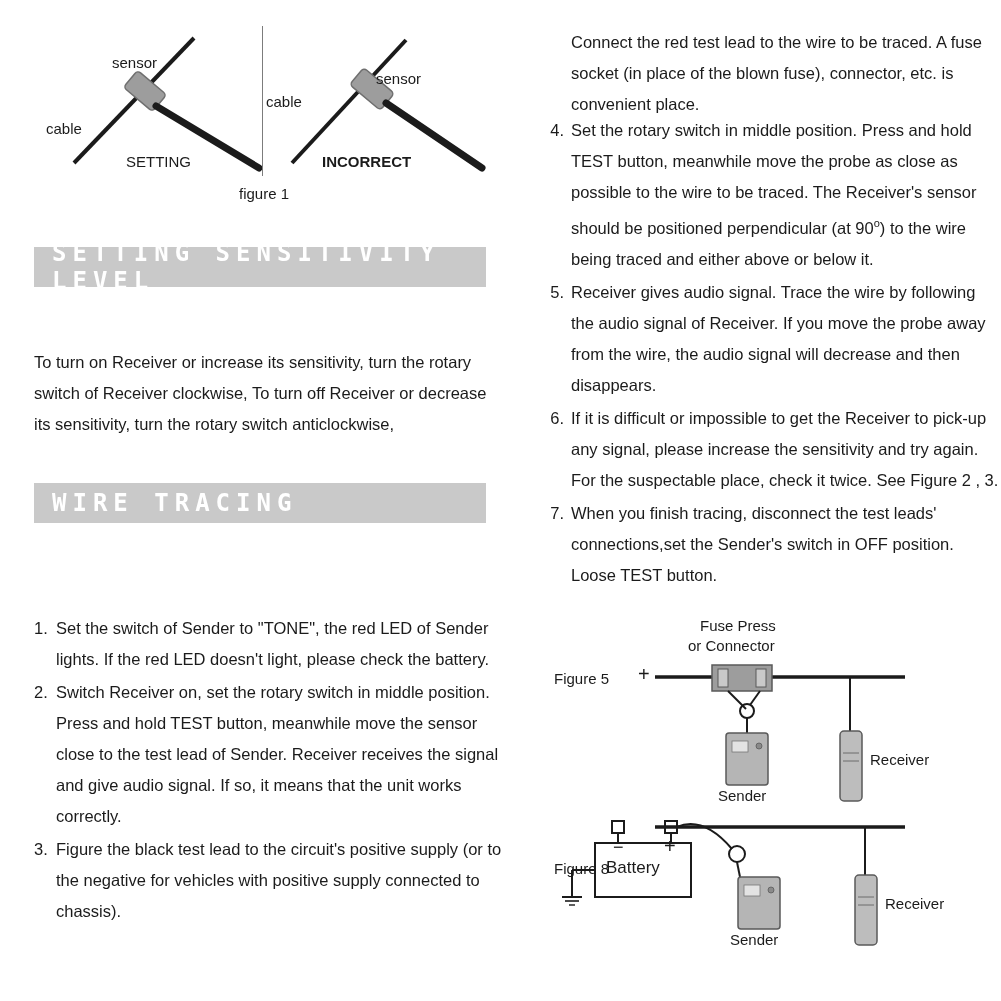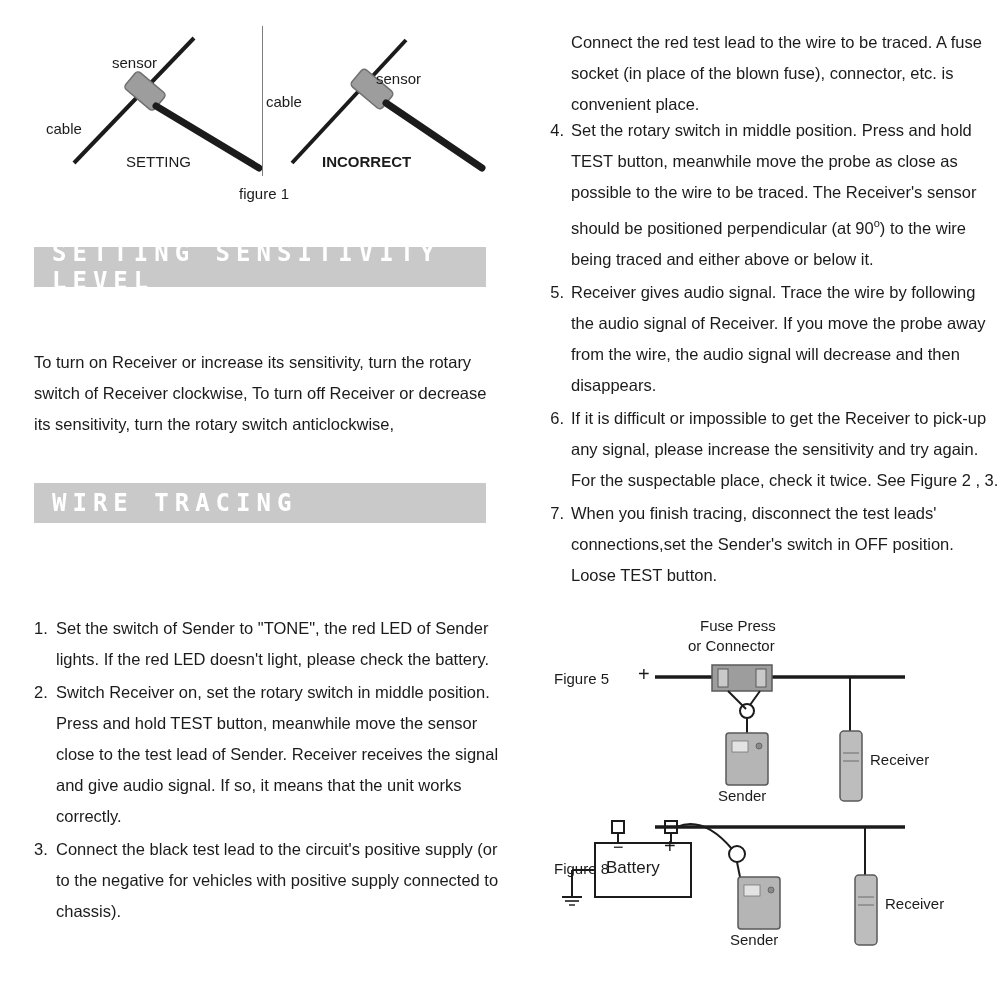--- a/index.html
+++ b/index.html
@@ -193,21 +193,21 @@
       <div class="li">
         <span class="num">1.</span>
         <span class="txt">Set the switch of Sender to "TONE", the red LED of Sender lights. If the red LED doesn't light, please check the battery.</span>
       </div>
       <div class="li">
         <span class="num">2.</span>
         <span class="txt">Switch Receiver on, set the rotary switch in middle position. Press and hold TEST button, meanwhile move the sensor close to the test lead of Sender.  Receiver receives the signal and give audio signal. If so, it means that the unit works correctly.</span>
       </div>
       <div class="li">
         <span class="num">3.</span>
-        <span class="txt">Connect the black test lead to the circuit's positive supply (or to the negative for vehicles with positive supply connected to chassis).</span>
+        <span class="txt">Figure the black test lead to the circuit's positive supply (or to the negative for vehicles with positive supply connected to chassis).</span>
       </div>
     </div>
   </div>
 
   <div class="col-right">
 
     <p id="p-intro">Connect the red test lead to the wire to be traced. A fuse socket (in place of the blown fuse), connector, etc. is convenient place.</p>
 
     <div class="olist" id="list-right">
       <div class="li">

